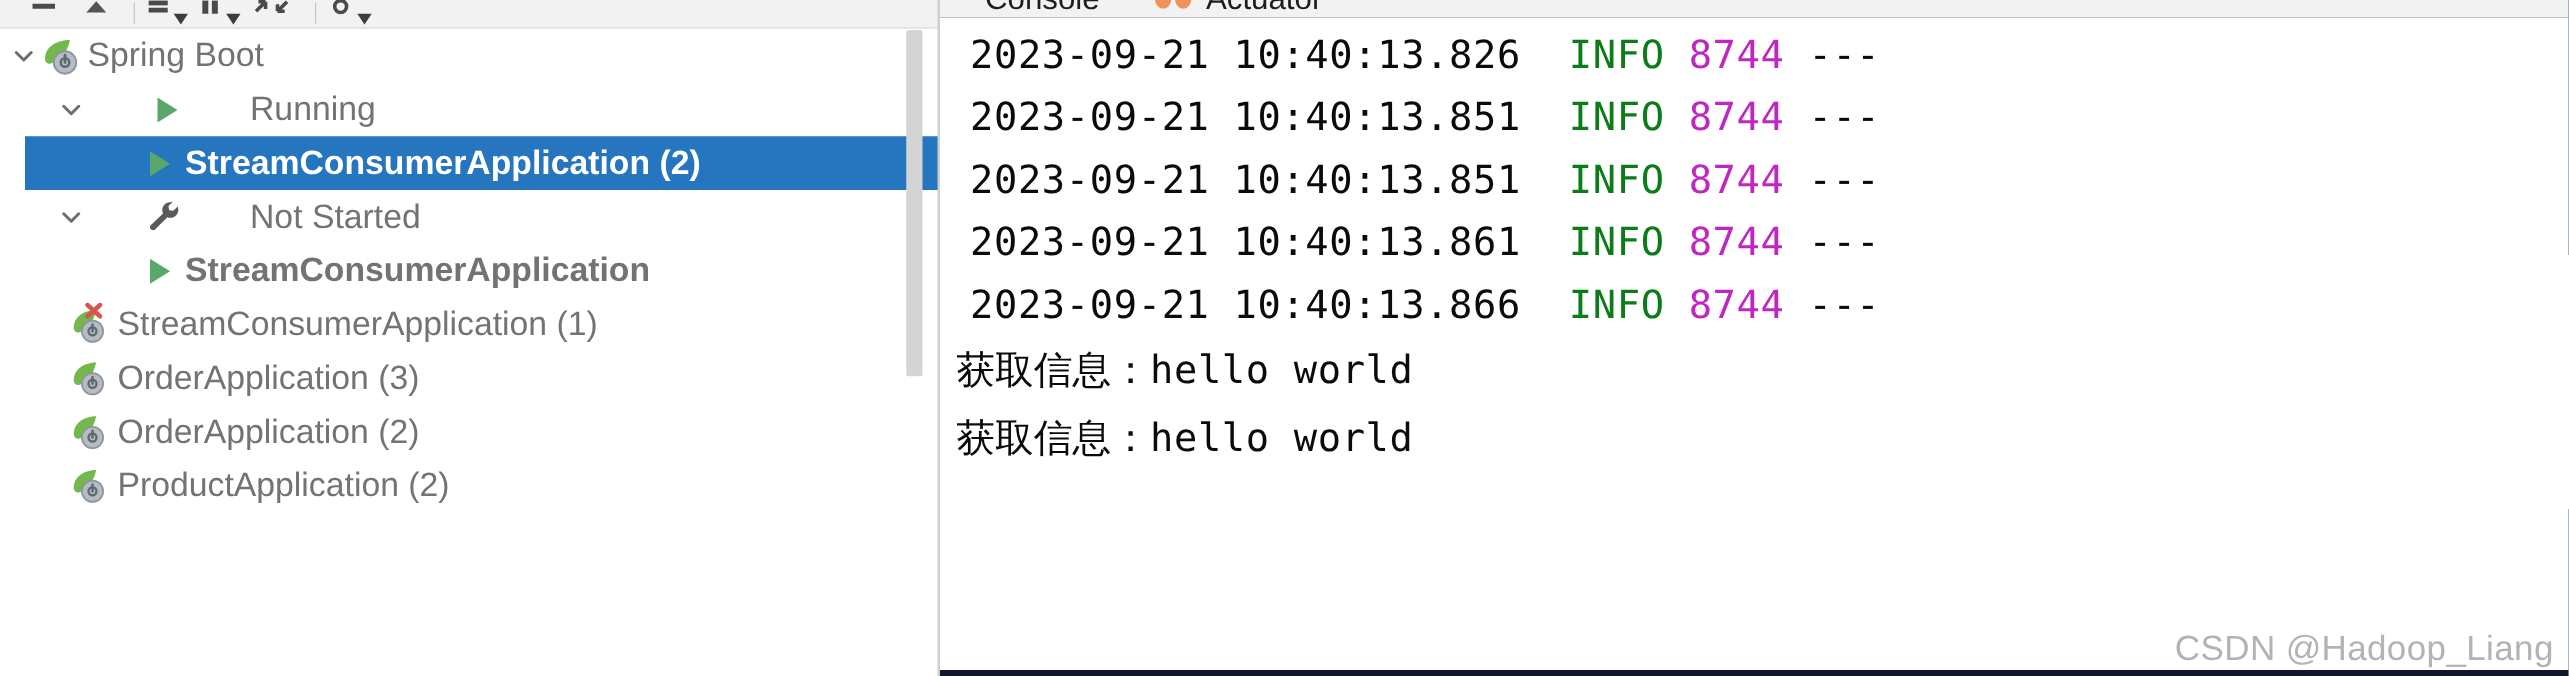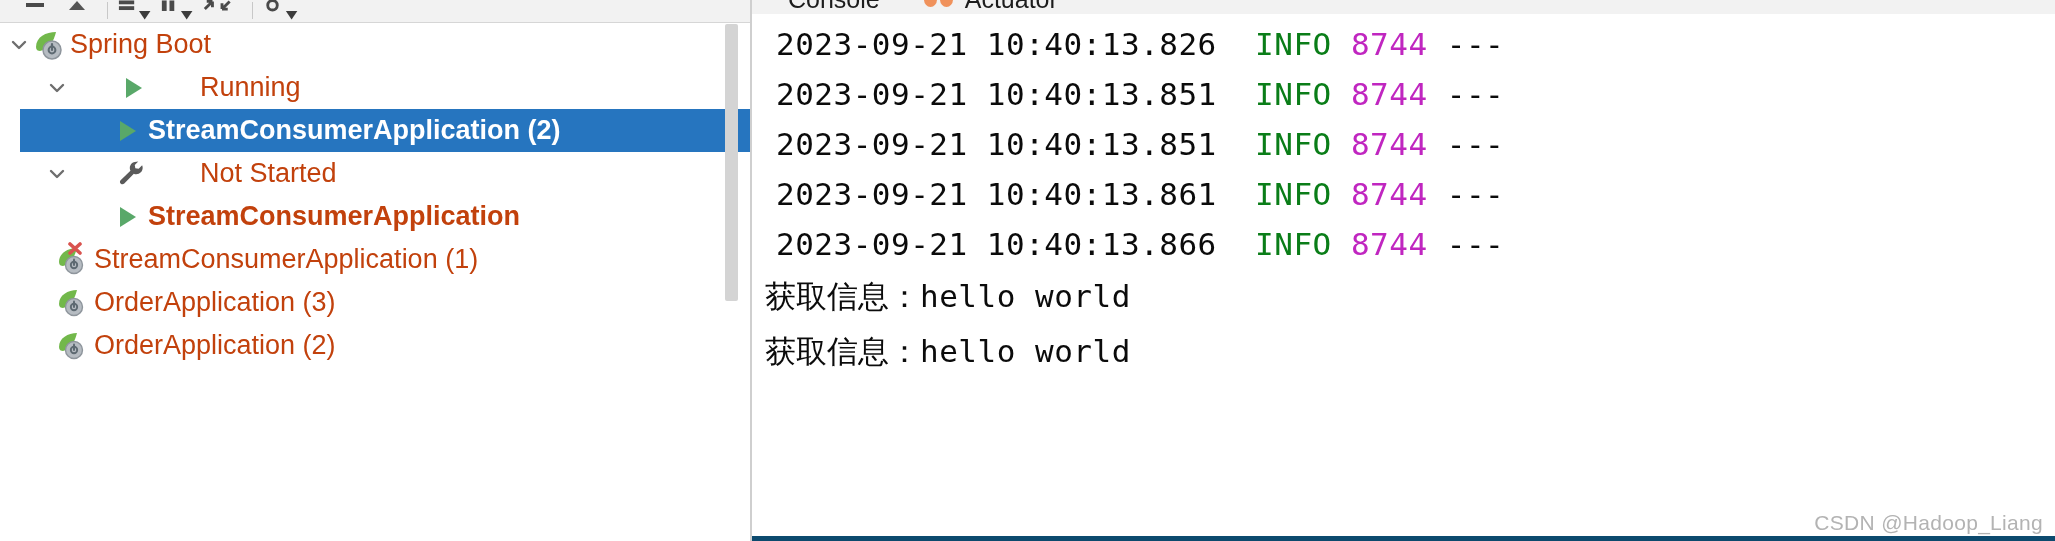--- a/index.html
+++ b/index.html
@@ -63,21 +63,21 @@
     height: 518px;
     overflow: hidden;
   }
   .row {
     position: relative;
     display: flex;
     align-items: center;
     height: 43px;
     white-space: nowrap;
     font-size: 27px;
-    color: #c2410c;
+    color: #737373;
     line-height: 43px;
   }
   .row.selected {
     background: #2675bf;
     color: #ffffff;
   }
   .row .arrow {
     flex: 0 0 auto;
     width: 26px;
     display: flex;
@@ -125,21 +125,21 @@
     width: 2px;
     height: 541px;
     background: #cfcfcf;
   }
 
   
   .right-pane {
     position: relative;
     flex: 1 1 auto;
     height: 541px;
-    background: #0c4a6e;
+    background: #0f172a;
     overflow: hidden;
   }
   .console-tabs {
     position: relative;
     height: 14px;
     background: #f2f2f2;
     display: flex;
     align-items: flex-start;
     padding-left: 36px;
     overflow: hidden;
@@ -199,21 +199,21 @@
   }
   .cn-line .mono {
     font-family: "DejaVu Sans Mono", monospace;
     letter-spacing: 0.5px;
   }
 
   .watermark {
     position: absolute;
     right: 12px;
     bottom: 6px;
-    font-size: 21px;
+    font-size: 28px;
     color: #b3b3b3;
     font-family: "Liberation Sans", sans-serif;
     letter-spacing: 0.3px;
   }
 </style>
 </head>
 <body>
 
 <div id="app">
 
@@ -355,20 +355,31 @@
           <svg width="34" height="34" viewBox="0 0 34 34">
             <path d="M3 18 C3 9 12 4 21 4 C19 12 15 20 7 22 C5 22 3 21 3 18 Z" fill="#72b84b"></path>
             <circle cx="18" cy="21" r="8.5" fill="#b6bcc2" stroke="#8e959c" stroke-width="1.4"></circle>
             <path d="M18 15.5 L18 21" stroke="#5e6a72" stroke-width="2" stroke-linecap="round"></path>
             <circle cx="18" cy="21" r="3.2" fill="none" stroke="#5e6a72" stroke-width="1.9"></circle>
           </svg>
         </span>
         <span class="label">OrderApplication (2)</span>
       </div>
 
+      <div class="row ind-2b">
+        <span class="icon">
+          <svg width="34" height="34" viewBox="0 0 34 34">
+            <path d="M3 18 C3 9 12 4 21 4 C19 12 15 20 7 22 C5 22 3 21 3 18 Z" fill="#72b84b"></path>
+            <circle cx="18" cy="21" r="8.5" fill="#b6bcc2" stroke="#8e959c" stroke-width="1.4"></circle>
+            <path d="M18 15.5 L18 21" stroke="#5e6a72" stroke-width="2" stroke-linecap="round"></path>
+            <circle cx="18" cy="21" r="3.2" fill="none" stroke="#5e6a72" stroke-width="1.9"></circle>
+          </svg>
+        </span>
+        <span class="label">ProductApplication (2)</span>
+      </div>
 
     </div>
 
     <div class="left-scroll">
       <div class="thumb"></div>
     </div>
     <div class="pane-divider"></div>
   </div>
 
   <div class="right-pane">

